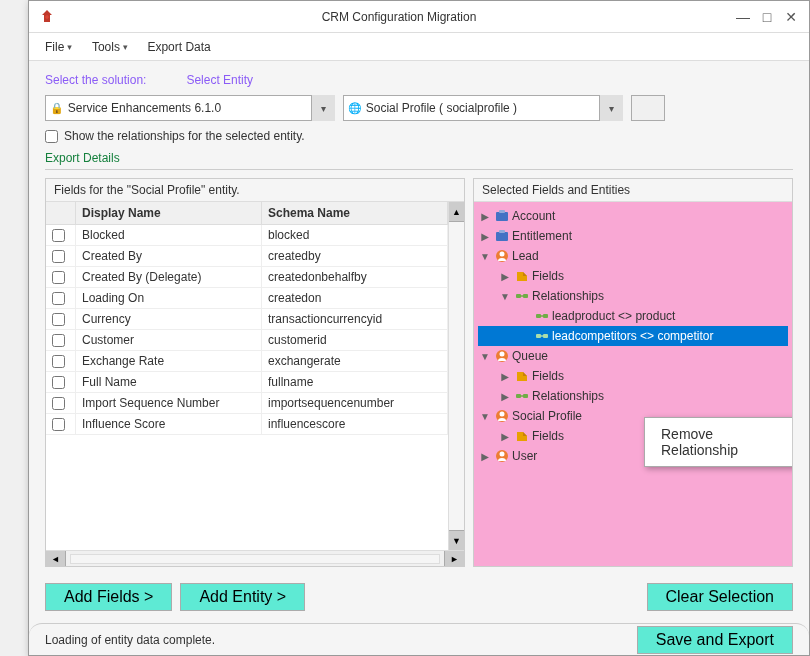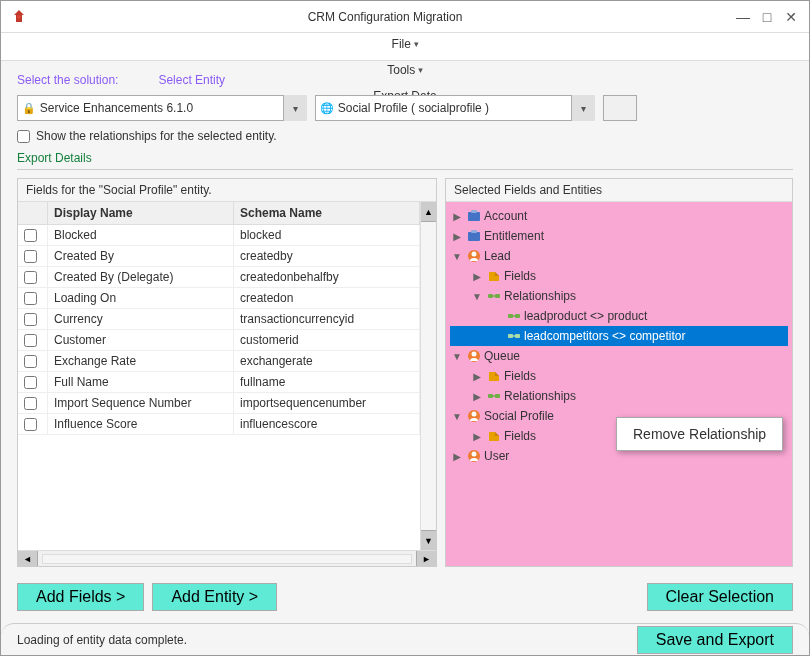--- a/index.html
+++ b/index.html
@@ -15,20 +15,21 @@
       overflow: hidden;
     }
     .window {
       width: 810px;
       height: 656px;
       background: #f5f5f5;
       border: 1px solid #999;
       display: flex;
       flex-direction: column;
       box-shadow: 2px 2px 8px rgba(0,0,0,0.3);
+      margin-left: 28px;
     }
     .title-bar {
       background: #fff;
       border-bottom: 1px solid #ddd;
       height: 32px;
       display: flex;
       align-items: center;
       padding: 0 8px;
       flex-shrink: 0;
     }
@@ -64,21 +65,20 @@
     }
     .menu-bar {
       background: #fff;
       border-bottom: 1px solid #ddd;
       height: 28px;
       display: flex;
       align-items: center;
       padding: 0 8px;
       gap: 4px;
       flex-shrink: 0;
-      flex-direction: column;
     }
     .menu-item {
       padding: 4px 8px;
       cursor: pointer;
       font-size: 12px;
       color: #333;
       display: flex;
       align-items: center;
       gap: 3px;
       border-radius: 2px;

